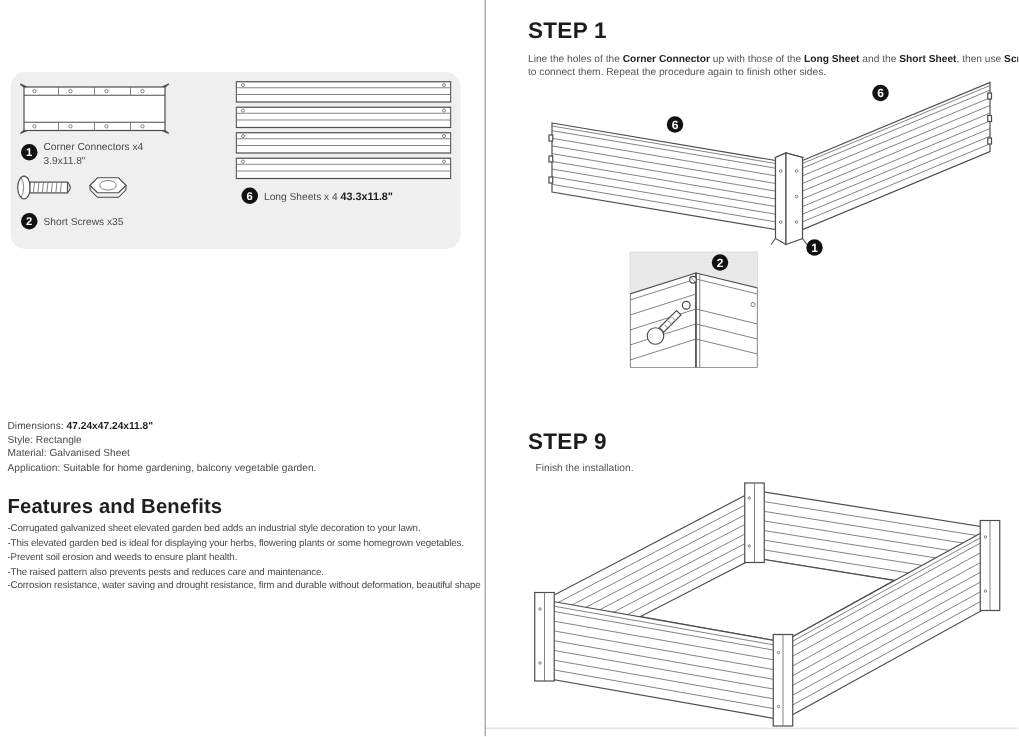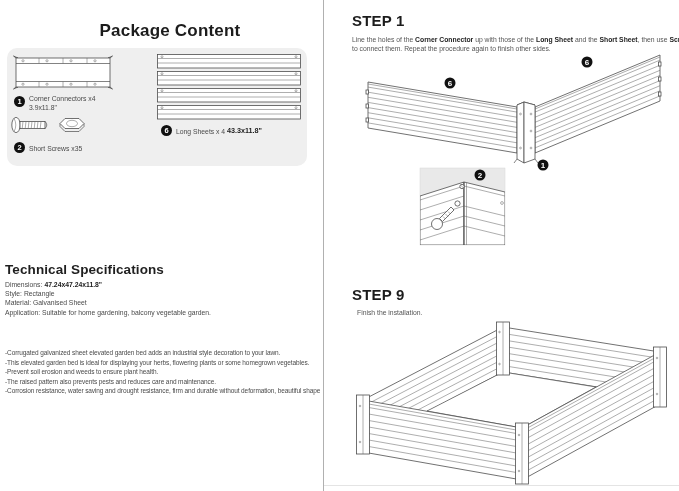--- a/index.html
+++ b/index.html
@@ -36,21 +36,20 @@
   svg .thin{stroke:#6a6a6a;stroke-width:.55;fill:none;}
   svg .wh{fill:#ffffff;stroke:#4d4d4d;stroke-width:.8;}
   svg .bnum{fill:#ffffff;font-size:8px;font-weight:bold;text-anchor:middle;
             font-family:"Liberation Sans",sans-serif;}
 </style>
 </head>
 <body>
 
 <div class="page">
 
-  <div class="abs pkg-title">Package Content</div>
 
   <div class="abs pkg-box">
 
     <svg class="abs" style="left:6px;top:6px;" width="100" height="37" viewBox="0 0 100 37">
       <polygon class="wh" points="3,4 0.5,2 5,4"></polygon>
         <polygon class="wh" points="97,4 99.5,2 95,4"></polygon>
       <polygon class="wh" points="3,33 0.5,35 5,33"></polygon>
         <polygon class="wh" points="97,33 99.5,35 95,33"></polygon>
       <rect class="wh" x="3" y="4" width="94" height="29"></rect>
       <line class="ln" x1="3" y1="9.5" x2="97" y2="9.5"></line>
@@ -129,28 +128,28 @@
         <circle class="thin" cx="5" cy="2.7" r="1"></circle>
           <circle class="thin" cx="139" cy="2.7" r="1"></circle>
       </g>
     </svg>
 
     <div class="abs badge" style="left:154px;top:77px;">6</div>
     <div class="abs pkg-label" style="left:169px;top:79px;">Long Sheets x 4</div>
     <div class="abs pkg-dim-bold" style="left:220px;top:78px;">43.3x11.8"</div>
   </div>
 
-  <div class="abs sec-title" style="left:5px;top:262px;">Technical Specifications</div>
   <div class="abs" style="left:5px;top:280px;">
     <div class="tline"><span>Dimensions:</span><span class="bold">47.24x47.24x11.8"</span></div>
     <div class="tline">Style: Rectangle</div>
     <div class="tline">Material: Galvanised Sheet</div>
     <div class="tline">Application: Suitable for home gardening, balcony vegetable garden.</div>
   </div>
 
+  <div class="abs sec-title" style="left:5px;top:330px;">Features and Benefits</div>
   <div class="abs" style="left:5px;top:348px;">
     <div class="feat-line">-Corrugated galvanized sheet elevated garden bed adds an industrial style decoration to your lawn.</div>
     <div class="feat-line">-This elevated garden bed is ideal for displaying your herbs, flowering plants or some homegrown vegetables.</div>
     <div class="feat-line">-Prevent soil erosion and weeds to ensure plant health.</div>
     <div class="feat-line">-The raised pattern also prevents pests and reduces care and maintenance.</div>
     <div class="feat-line">-Corrosion resistance, water saving and drought resistance, firm and durable without deformation, beautiful shape</div>
   </div>
 
   <div class="abs divider"></div>
   <div class="abs bottom-line"></div>

